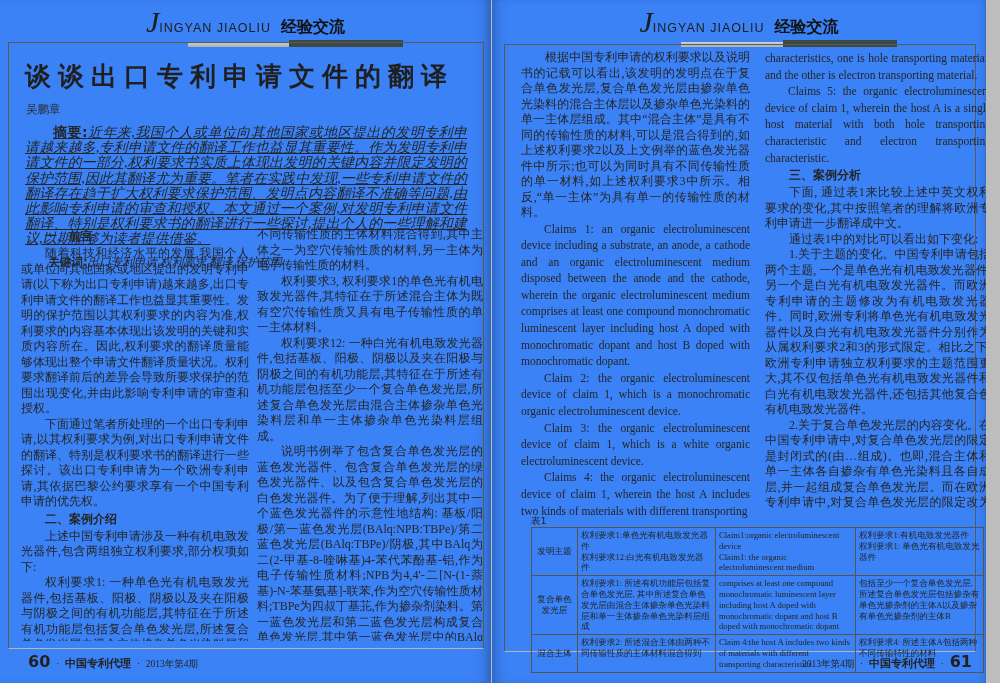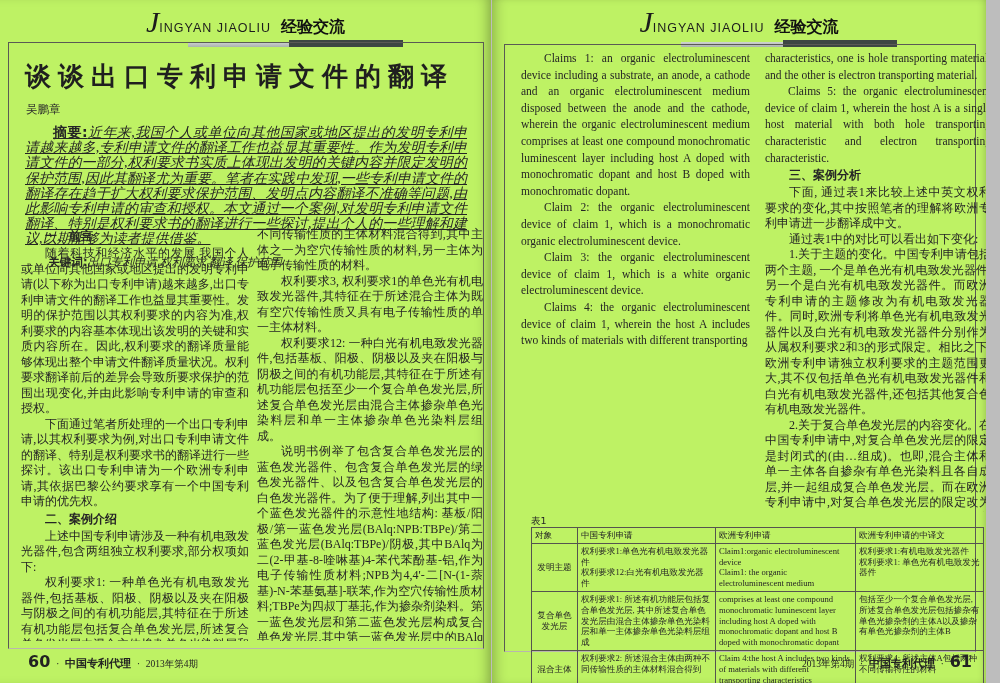--- a/index.html
+++ b/index.html
@@ -3,21 +3,21 @@
 <meta charset="utf-8">
 <style>
   html,body{margin:0;padding:0;}
   body{
     width:1000px;height:683px;position:relative;
     background:#bdbdbd;
     font-family:"Liberation Serif", serif;
     color:#252525;
     -webkit-font-smoothing:antialiased;
   }
-  .page{position:absolute;top:0;height:683px;background:#bef264;overflow:hidden;}
+  .page{position:absolute;top:0;height:683px;background:#3b82f6;overflow:hidden;}
   #left-page{left:0;width:491px;box-shadow:inset -10px 0 14px -8px rgba(0,0,0,.35);}
   #right-page{left:492px;width:494px;box-shadow:inset 10px 0 14px -8px rgba(0,0,0,.30), inset -6px 0 8px -6px rgba(0,0,0,.25);}
   
   .pg-header{position:absolute;top:8px;left:0;width:100%;text-align:center;white-space:nowrap;}
   .hj{font-family:"Liberation Serif",serif;font-style:italic;font-size:30px;line-height:28px;color:#1c1c1c;}
   .hrest{font-family:"Liberation Sans",sans-serif;font-size:12.5px;letter-spacing:1px;color:#1c1c1c;}
   .hcn{font-family:"DejaVu Sans",sans-serif;font-weight:700;font-size:16px;margin-left:6px;color:#111;}
   .hbar{position:absolute;top:32px;left:50%;width:216px;margin-left:-58px;height:7px;font-size:0;}
   .hbar-light{display:inline-block;vertical-align:bottom;width:47%;height:5px;background:linear-gradient(#cfd4d2,#aab1ae);}
   .hbar-dark{display:inline-block;vertical-align:bottom;width:53%;height:7px;background:#3d4743;}
@@ -110,20 +110,21 @@
 
   <div class="page" id="right-page">
     <div class="pg-header">
       <span class="hj">J</span><span class="hrest">INGYAN JIAOLIU</span>
       <span class="hcn">经验交流</span>
       <div class="hbar"><span class="hbar-light"></span><span class="hbar-dark"></span></div>
     </div>
 
     <div class="frame">
       <div class="col colA">
+        <p>根据中国专利申请的权利要求以及说明书的记载可以看出,该发明的发明点在于复合单色发光层,复合单色发光层由掺杂单色光染料的混合主体层以及掺杂单色光染料的单一主体层组成。其中“混合主体”是具有不同的传输性质的材料,可以是混合得到的,如上述权利要求2以及上文例举的蓝色发光器件中所示;也可以为同时具有不同传输性质的单一材料,如上述权利要求3中所示。相反,“单一主体”为具有单一的传输性质的材料。</p>
         <p class="en">Claims 1: an organic electroluminescent device including a substrate, an anode, a cathode and an organic electroluminescent medium disposed between the anode and the cathode, wherein the organic electroluminescent medium comprises at least one compound monochromatic luminescent layer including host A doped with monochromatic dopant and host B doped with monochromatic dopant.</p>
         <p class="en">Claim 2: the organic electroluminescent device of claim 1, which is a monochromatic organic electroluminescent device.</p>
         <p class="en">Claim 3: the organic electroluminescent device of claim 1, which is a white organic electroluminescent device.</p>
         <p class="en">Claims 4: the organic electroluminescent device of claim 1, wherein the host A includes two kinds of materials with different transporting</p>
       </div>
 
       <div class="col colB">
         <p class="en" style="text-indent:0;">characteristics, one is hole transporting material, and the other is electron transporting material.</p>
         <p class="en">Claims 5: the organic electroluminescent device of claim 1, wherein the host A is a single host material with both hole transporting characteristic and electron transporting characteristic.</p>
         <p class="h">三、案例分析</p>
@@ -136,26 +137,20 @@
       <div class="tbl-label">表1</div>
 
       <table class="cmp">
         <colgroup>
             <col class="c0">
             <col class="c1">
             <col class="c2">
             <col class="c3">
           </colgroup>
         <tbody>
-            <tr>
-          <th>对象</th>
-          <th>中国专利申请</th>
-          <th>欧洲专利申请</th>
-          <th>欧洲专利申请的中译文</th>
-        </tr>
         <tr>
           <td class="rowlbl">发明主题</td>
           <td>权利要求1:单色光有机电致发光器件
 权利要求12:白光有机电致发光器件</td>
           <td>Claim1:organic electroluminescent device
 Claim1: the organic electroluminescent medium</td>
           <td>权利要求1:有机电致发光器件
 权利要求1: 单色光有机电致发光器件</td>
         </tr>
         <tr>

